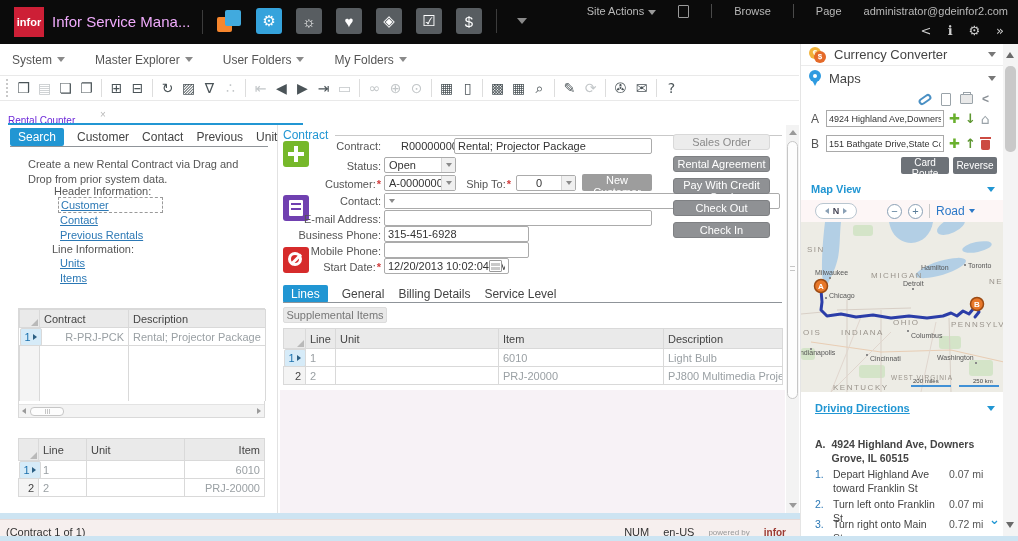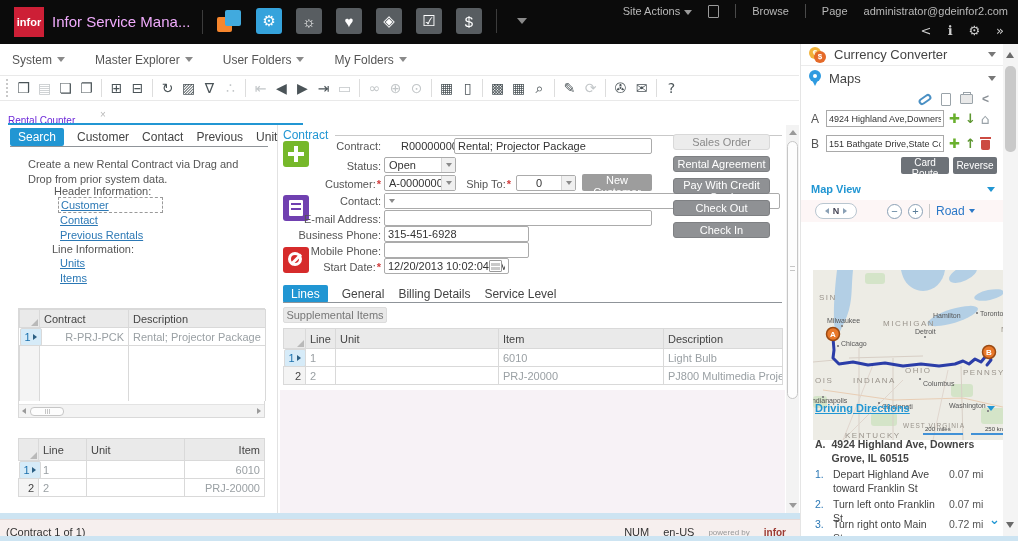--- a/index.html
+++ b/index.html
@@ -12,21 +12,21 @@
   .logo { position:absolute; left:14px; top:7px; width:30px; height:30px; background:#cd1f36; color:#fff; font-weight:bold; font-size:11px; display:flex; align-items:center; justify-content:center; }
   .app-title { position:absolute; left:52px; top:13px; width:148px; color:#f0abfc; font-size:15px; white-space:nowrap; overflow:hidden; }
   .tb-sep { position:absolute; top:10px; width:1px; height:24px; background:#3c3c3c; }
   .appicons { position:absolute; left:216px; top:8px; display:flex; gap:14px; align-items:center; }
   .appicon { width:26px; height:26px; border-radius:3px; background:#585d61; color:#fff; font-size:15px; display:flex; align-items:center; justify-content:center; }
   .appicon.blue { background:#35a3dc; }
   .msgicon { position:relative; width:26px; height:26px; }
   .msgicon .sq1 { position:absolute; left:1px; bottom:2px; width:15px; height:15px; background:#f6862d; border-radius:2px; }
   .msgicon .sq2 { position:absolute; right:1px; top:2px; width:16px; height:16px; background:#41aade; border-radius:2px; }
   .app-caret { width:0;height:0;border-left:5px solid transparent;border-right:5px solid transparent;border-top:6px solid #8a8a8a; margin-left:6px; }
-  .tr-top { position:absolute; right:10px; top:4px; display:flex; gap:16px; align-items:center; color:#b9b9b9; font-size:11px; }
+  .tr-top { position:absolute; right:10px; top:4px; display:flex; gap:22px; align-items:center; color:#b9b9b9; font-size:11px; }
   .tr-top .vdiv { width:1px; height:14px; background:#4a4a4a; }
   .caret-sm { width:0;height:0;border-left:4px solid transparent;border-right:4px solid transparent;border-top:5px solid #9a9a9a; display:inline-block; margin-left:4px; }
   .pgicon { width:11px; height:13px; border:1px solid #9a9a9a; border-radius:1px; }
   .tr-bot { position:absolute; right:14px; top:23px; display:flex; gap:16px; align-items:center; color:#cfcfcf; font-size:13px; }
   .tr-bot .g { font-family:"DejaVu Sans", sans-serif; }
 
   
   .menubar { position:absolute; left:0; top:44px; width:799px; height:31px; background:#fff; display:flex; align-items:center; gap:30px; padding-left:12px; color:#555; font-size:12px; }
   .menu-item { display:flex; align-items:center; }
   .caret-menu { width:0;height:0;border-left:4px solid transparent;border-right:4px solid transparent;border-top:5px solid #8a8a8a; margin-left:5px; }
@@ -141,21 +141,21 @@
   .blue-caret { position:absolute; width:0;height:0;border-left:4px solid transparent;border-right:4px solid transparent;border-top:5px solid #2196d3; }
   .map-ctrl { position:absolute; left:0; top:156px; width:203px; height:22px; background:#fdf6f6; display:flex; align-items:center; gap:6px; padding-left:14px; }
   .compass { position:relative; width:42px; height:16px; border:1px solid #b9c6d0; border-radius:8px; background:#fff; display:flex; align-items:center; justify-content:center; gap:4px; color:#5b7d99; }
   .compass .n { font-size:9px; font-weight:bold; color:#445; }
   .c-tri-l { width:0;height:0;border-top:3px solid transparent;border-bottom:3px solid transparent;border-right:4px solid #8aa0b5; }
   .c-tri-r { width:0;height:0;border-top:3px solid transparent;border-bottom:3px solid transparent;border-left:4px solid #8aa0b5; }
   .zoomc { width:15px; height:15px; border:1px solid #8aa0b5; border-radius:50%; color:#5b7d99; font-size:11px; line-height:13px; text-align:center; background:#fff; }
   .mapsep { width:1px; height:14px; background:#c9c9c9; }
   .road { color:#2b78c7; font-size:12px; display:flex; align-items:center; gap:4px; }
   .road .caret-dd { border-top-color:#2b78c7; }
-  .mapbox { position:absolute; left:12px; top:178px; width:203px; height:170px; overflow:hidden; background:#edece5;margin-top:48px; }
+  .mapbox { position:absolute; left:0; top:178px; width:203px; height:170px; overflow:hidden; background:#edece5; }
   .dir-list { position:absolute; left:0; top:392px; width:203px; }
   .dir-start { position:absolute; left:14px; top:2px; display:flex; gap:6px; color:#444; font-weight:bold; font-size:10.5px; }
   .dir-start .t { width:150px; line-height:1.3; }
   .dir-step { position:absolute; left:14px; display:flex; gap:6px; font-size:10.5px; color:#444; }
   .dir-step .n { color:#2b78b5; width:12px; }
   .dir-step .t { width:102px; line-height:1.3; }
   .dir-step .d { color:#555; margin-left:8px; }
   .dir-more { position:absolute; right:4px; top:76px; color:#2196d3; font-size:13px; font-weight:bold; font-family:"DejaVu Sans", sans-serif; }
 
   

